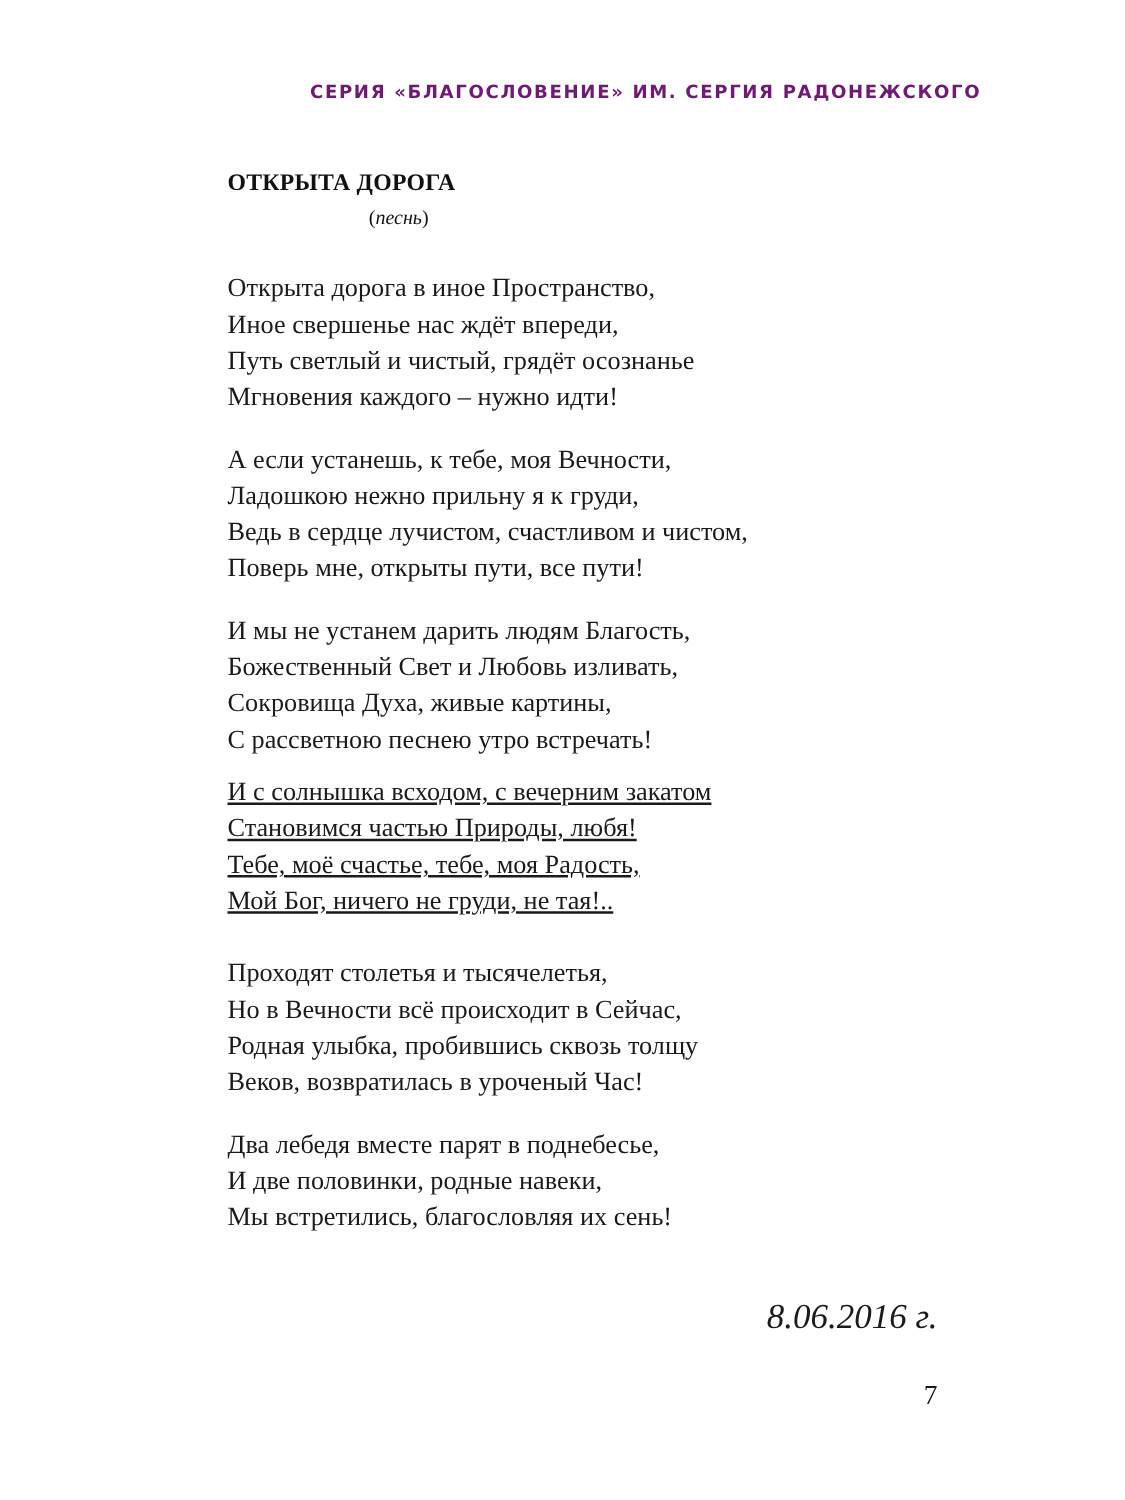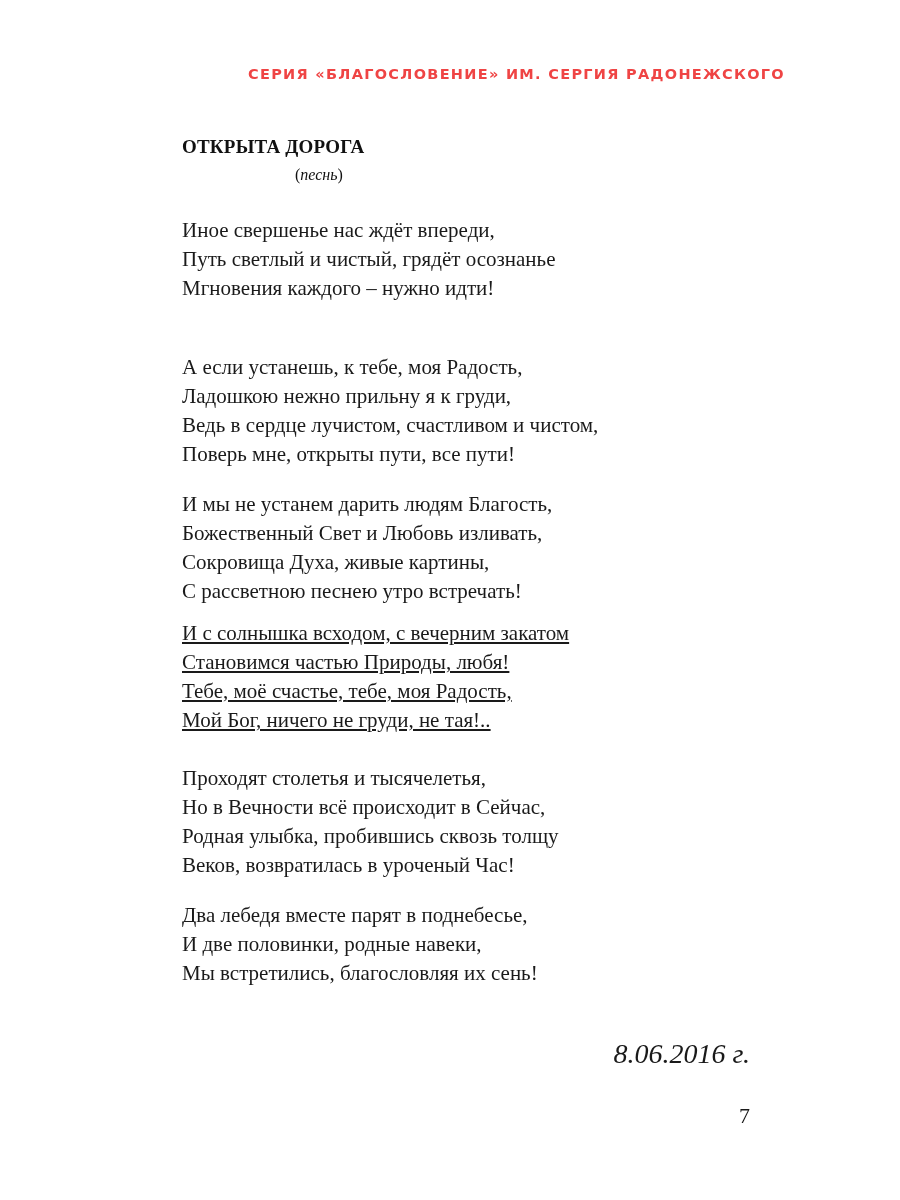--- a/index.html
+++ b/index.html
@@ -18,21 +18,21 @@
     .running-header {
       position: absolute;
       left: 248px;
       top: 66px;
       width: 510px;
       font-family: "DejaVu Sans", sans-serif;
       font-weight: bold;
       font-size: 14.5px;
       letter-spacing: 1.3px;
       white-space: nowrap;
-      color: #ef4444;
+      color: #701a75;
     }
     .poem-title {
       position: absolute;
       left: 182px;
       top: 136px;
       font-family: "Liberation Serif", serif;
       font-weight: bold;
       font-size: 19px;
       letter-spacing: 0.2px;
       color: #111;
@@ -84,27 +84,28 @@
 </head>
 <body>
 
 <div class="running-header">СЕРИЯ «БЛАГОСЛОВЕНИЕ» ИМ. СЕРГИЯ РАДОНЕЖСКОГО</div>
 
 <div class="poem-title">ОТКРЫТА ДОРОГА</div>
 
 <div class="poem-subtitle"><span class="paren">(</span><span class="genre">песнь</span><span class="paren">)</span></div>
 
 <div class="stanza" style="top:216px;">
+  <span class="line">Открыта дорога в иное Пространство,</span>
   <span class="line">Иное свершенье нас ждёт впереди,</span>
   <span class="line">Путь светлый и чистый, грядёт осознанье</span>
   <span class="line">Мгновения каждого – нужно идти!</span>
 </div>
 
 <div class="stanza" style="top:353px;">
-  <span class="line">А если устанешь, к тебе, моя Радость,</span>
+  <span class="line">А если устанешь, к тебе, моя Вечности,</span>
   <span class="line">Ладошкою нежно прильну я к груди,</span>
   <span class="line">Ведь в сердце лучистом, счастливом и чистом,</span>
   <span class="line">Поверь мне, открыты пути, все пути!</span>
 </div>
 
 <div class="stanza" style="top:490px;">
   <span class="line">И мы не устанем дарить людям Благость,</span>
   <span class="line">Божественный Свет и Любовь изливать,</span>
   <span class="line">Сокровища Духа, живые картины,</span>
   <span class="line">С рассветною песнею утро встречать!</span>

